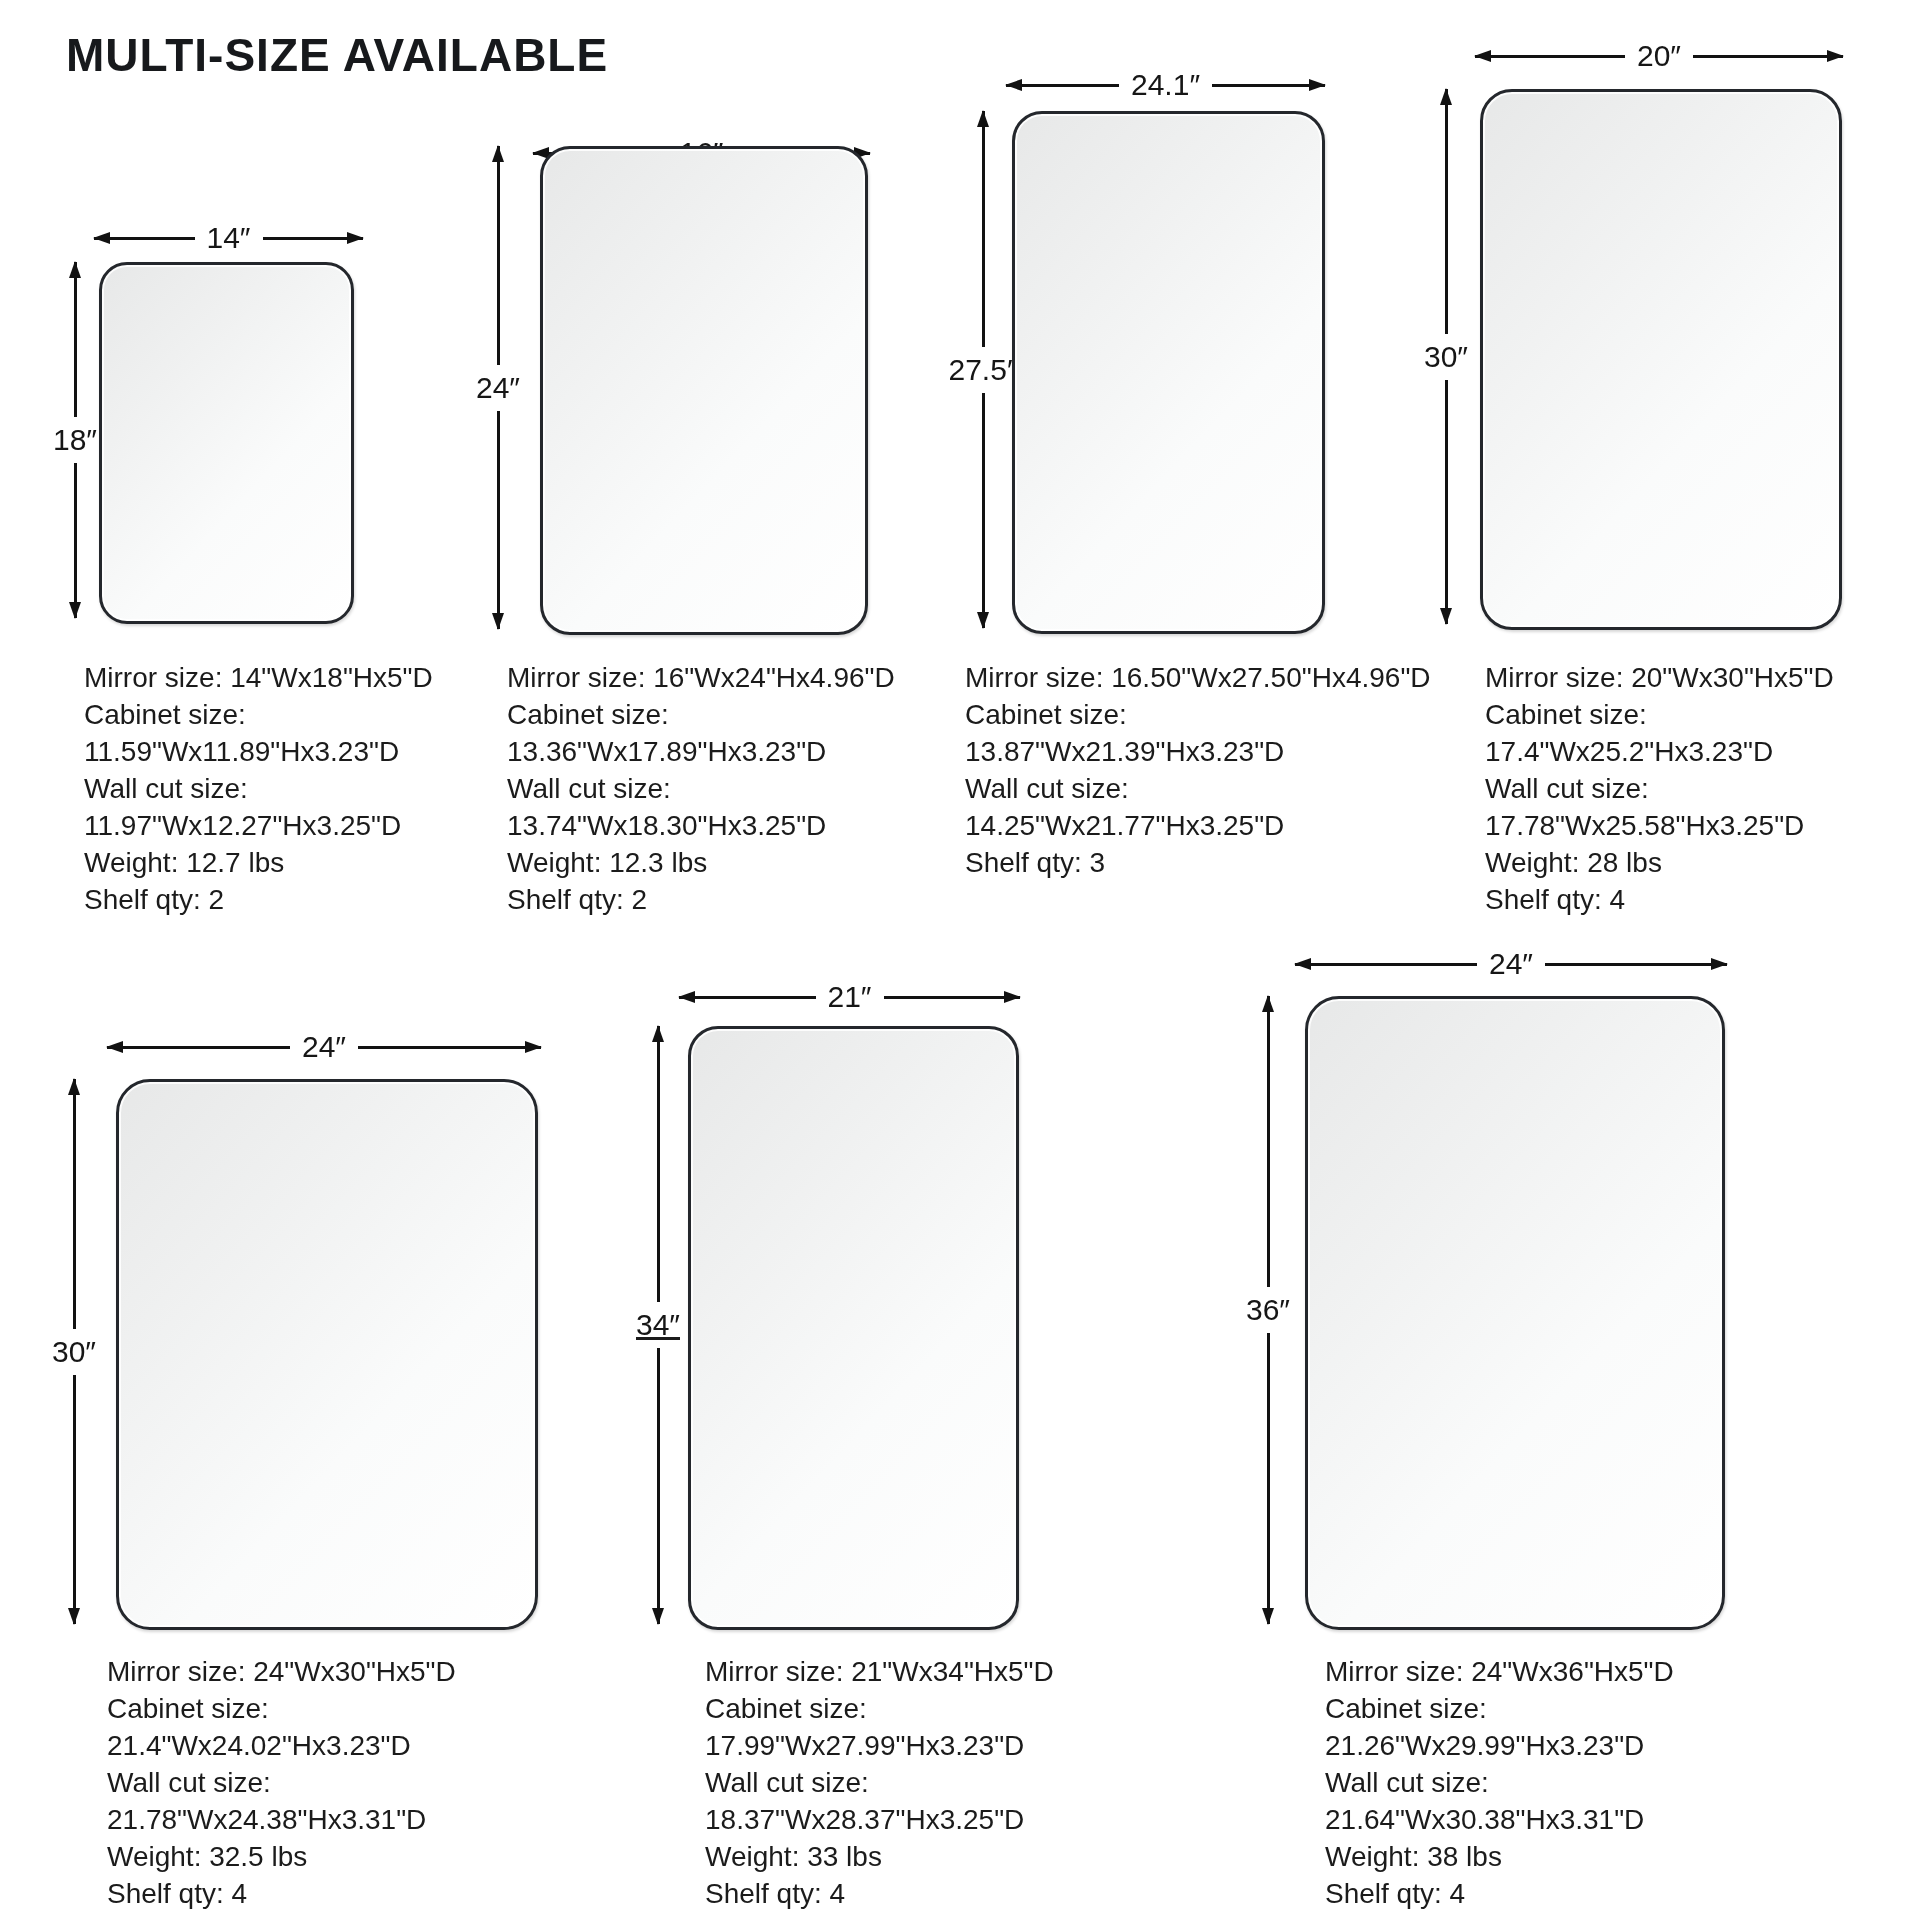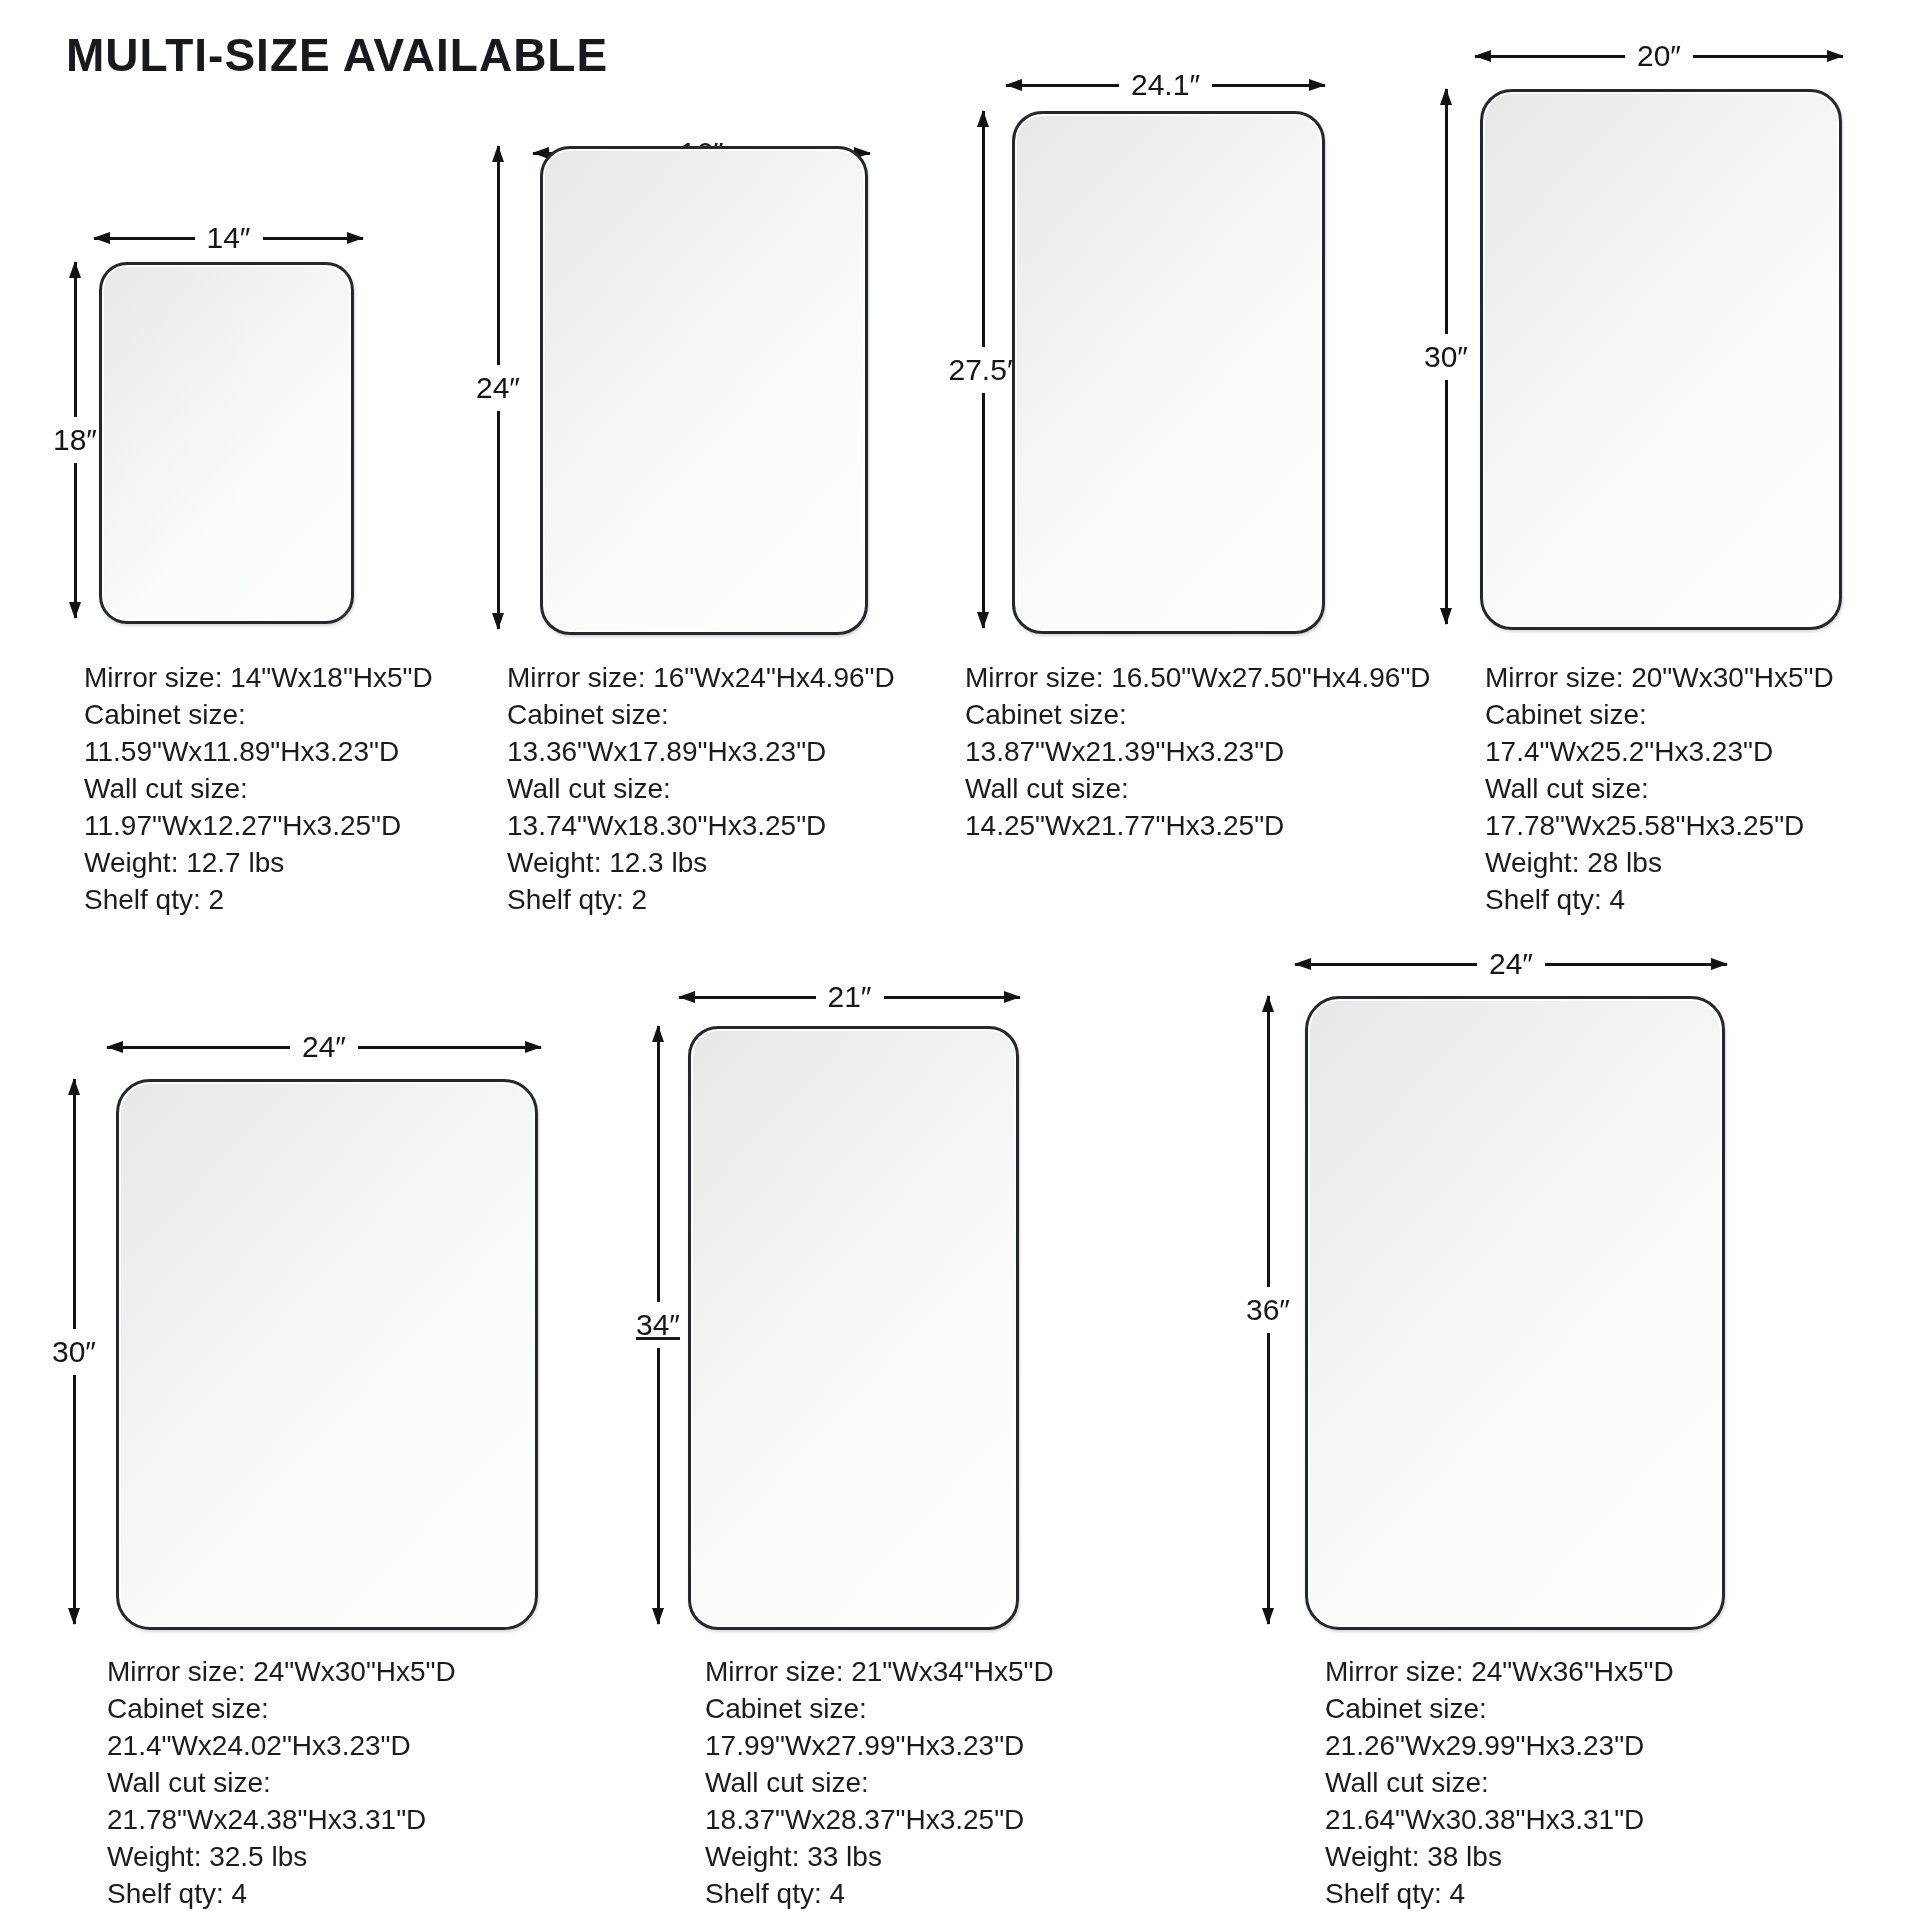--- a/index.html
+++ b/index.html
@@ -124,20 +124,21 @@
     <span class="dim-label">27.5″</span>
     <span class="vseg bottom"></span>
   </div>
   <div class="mirror" style="left:1012px;top:111px;width:307px;height:517px;border-radius:30px;"></div>
   <div class="specs" style="left:965px;top:659px;">
     <div>Mirror size: 16.50"Wx27.50"Hx4.96"D</div>
     <div>Cabinet size:</div>
     <div>13.87"Wx21.39"Hx3.23"D</div>
     <div>Wall cut size:</div>
     <div>14.25"Wx21.77"Hx3.25"D</div>
+    <div>Shelf qty: 3</div>
   </div>
 </div>
 
 
 <div class="figure">
   <div class="harrow" style="left:1475px;top:43px;width:368px;">
     <span class="hseg left"></span>
     <span class="dim-label">20″</span>
     <span class="hseg right"></span>
   </div>

